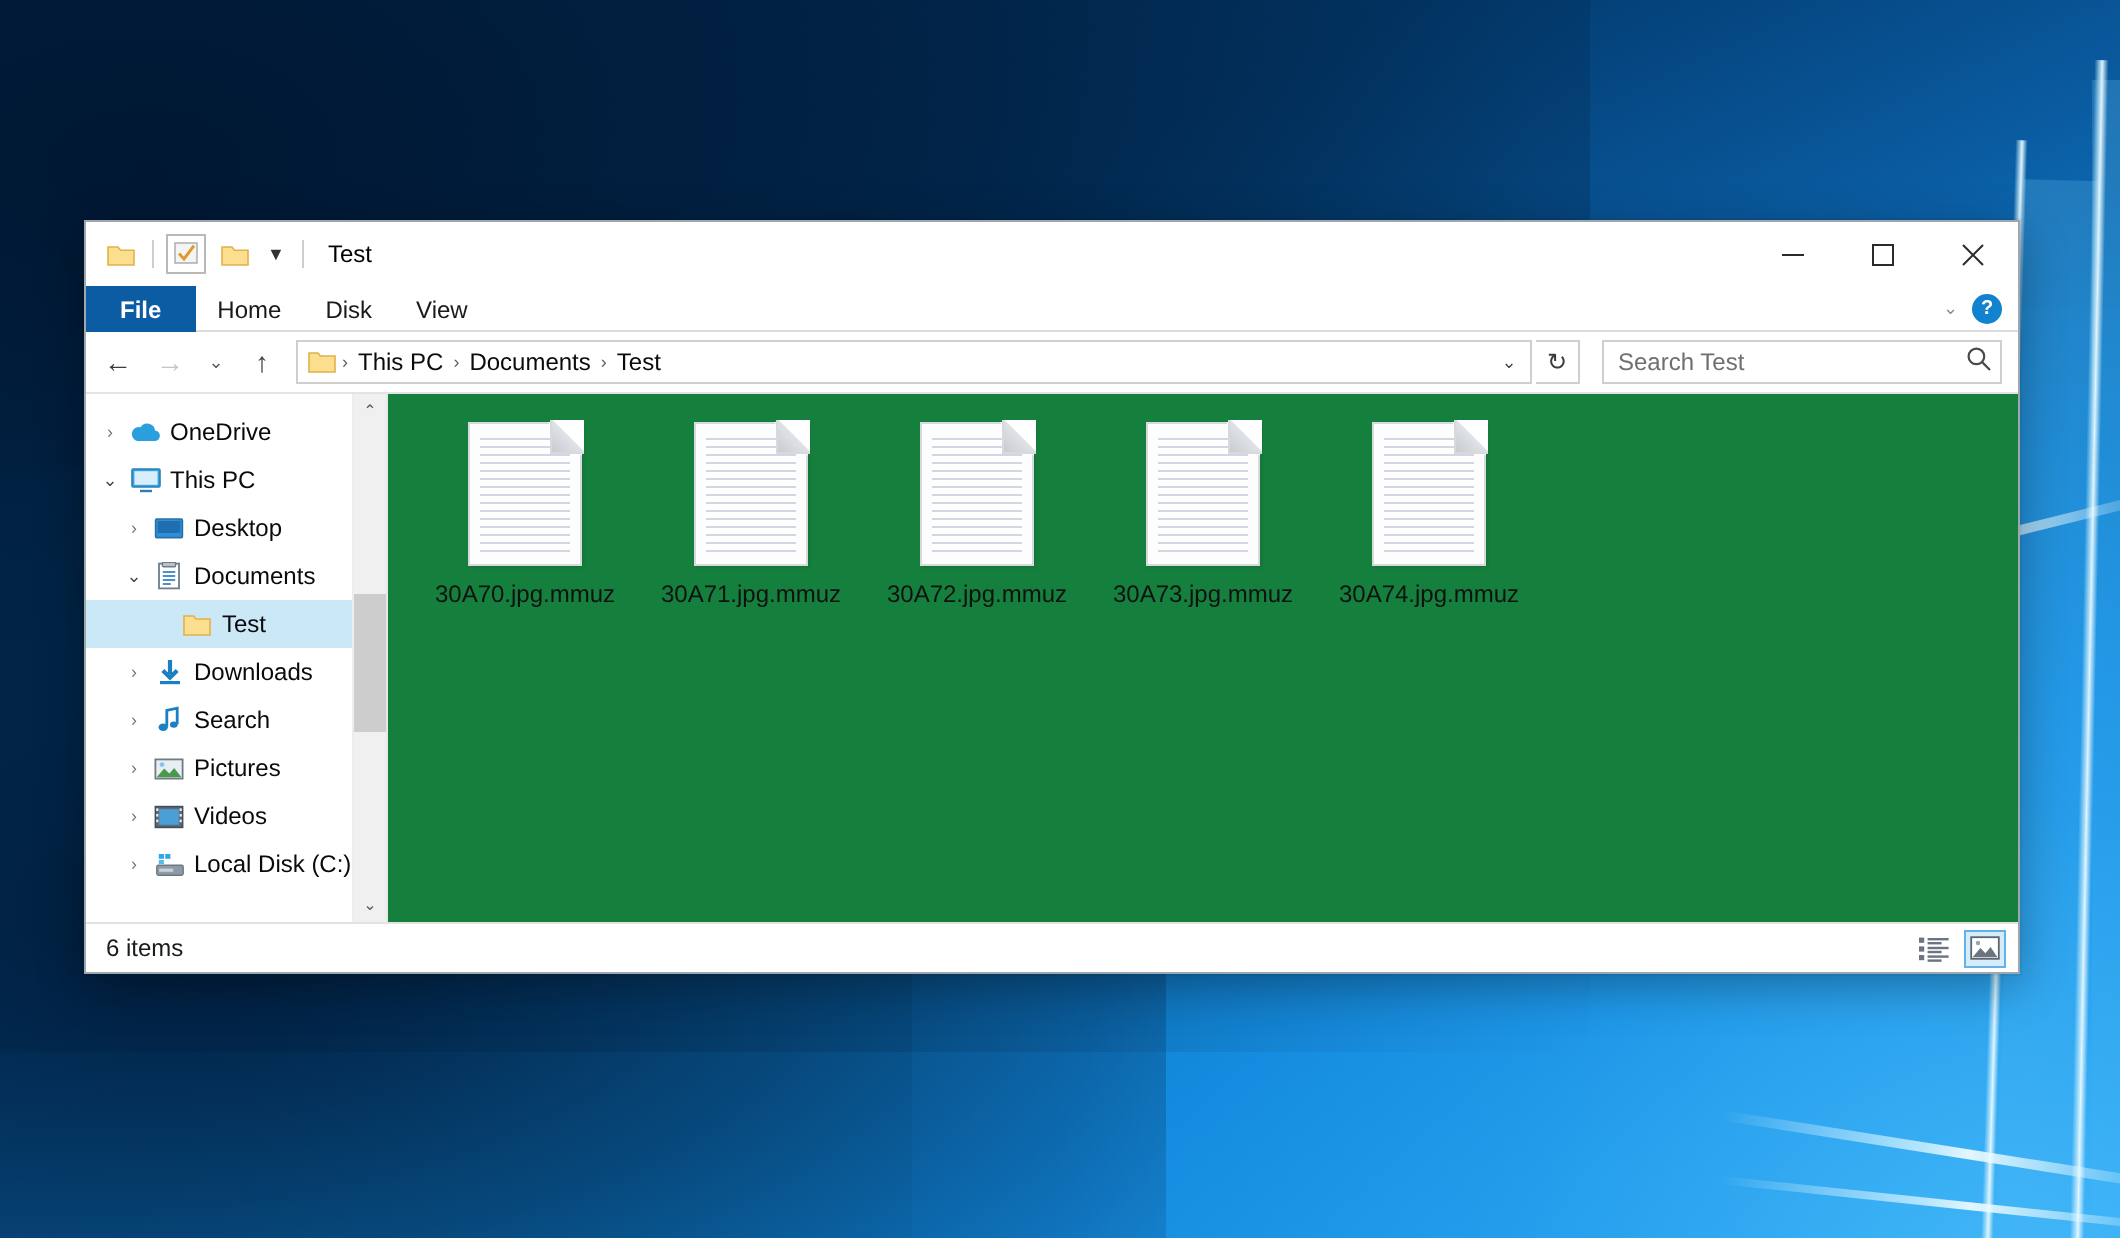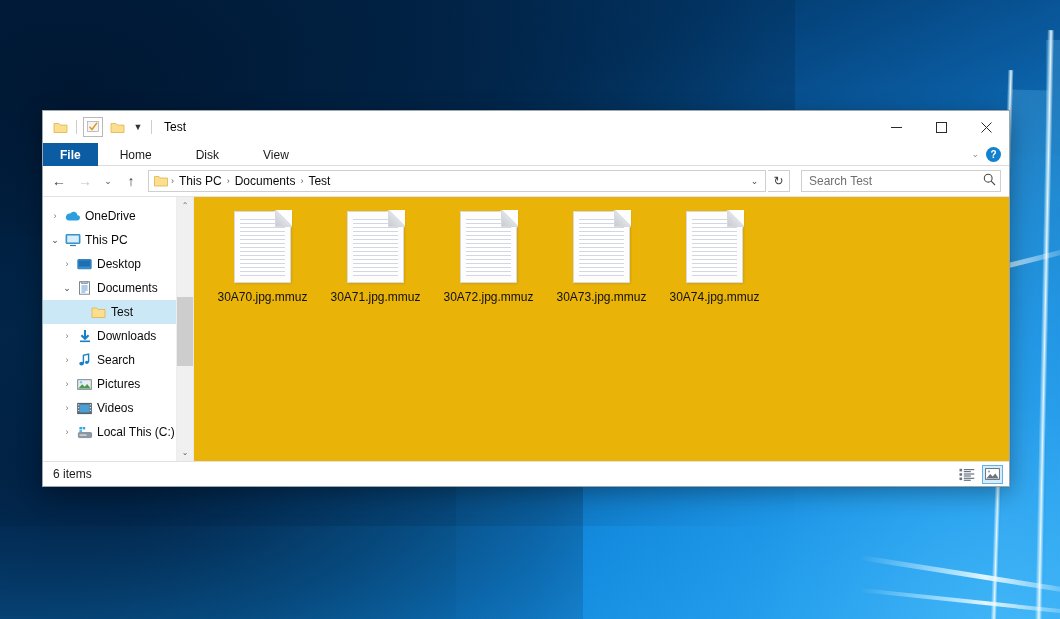--- a/index.html
+++ b/index.html
@@ -160,21 +160,21 @@
   .ribbon {
     height: 23px;
     display: flex;
     align-items: stretch;
     background: #ffffff;
     border-bottom: 1px solid #dcdcdc;
     flex: none;
     position: relative;
   }
   .rtab {
-    padding: 0 22px;
+    padding: 0 11px;
     display: flex; align-items: center;
     font-size: 12px;
     color: #1a1a1a;
     height: 23px;
   }
   .rtab.file {
     background: #0c5ca4;
     color: #ffffff;
     padding: 0 17px;
     font-weight: bold;
@@ -344,21 +344,21 @@
     top: 36%;
     height: 30%;
     background: #cdcdcd;
   }
 
   .pane-split { width: 1px; background: #e8e8e8; flex: none; }
 
   
   .content {
     flex: 1;
-    background: #eab308;
+    background: #15803d;
     padding: 10px 0 0 12px;
     display: flex;
     flex-wrap: wrap;
     align-content: flex-start;
     min-width: 0;
     overflow: hidden;
   }
   .fileitem {
     width: 113px;
     height: 122px;
@@ -660,21 +660,21 @@
               <svg width="16" height="13" viewBox="0 0 16 13">
                 <rect x="1.4" y="6.6" width="13.2" height="5" rx="0.8" fill="#8d9aa5" stroke="#6c7882" stroke-width="0.7"></rect>
                 <rect x="2.6" y="8.3" width="7" height="1.6" fill="#c9d2d9"></rect>
                 <g fill="#2fa8e8">
                   <rect x="2.4" y="1" width="2.6" height="2.4"></rect>
                     <rect x="5.6" y="1" width="2.6" height="2.4"></rect>
                   <rect x="2.4" y="4" width="2.6" height="2" opacity="0.8"></rect>
                 </g>
               </svg>
             </span>
-            <span class="tlabel">Local This (C:)</span>
+            <span class="tlabel">Local Disk (C:)</span>
           </div>
 
         </div>
 
         <div class="vscroll">
           <div class="sb-arrow">⌃</div>
           <div class="sb-track">
             <div class="sb-thumb"></div>
           </div>
           <div class="sb-arrow">⌄</div>

